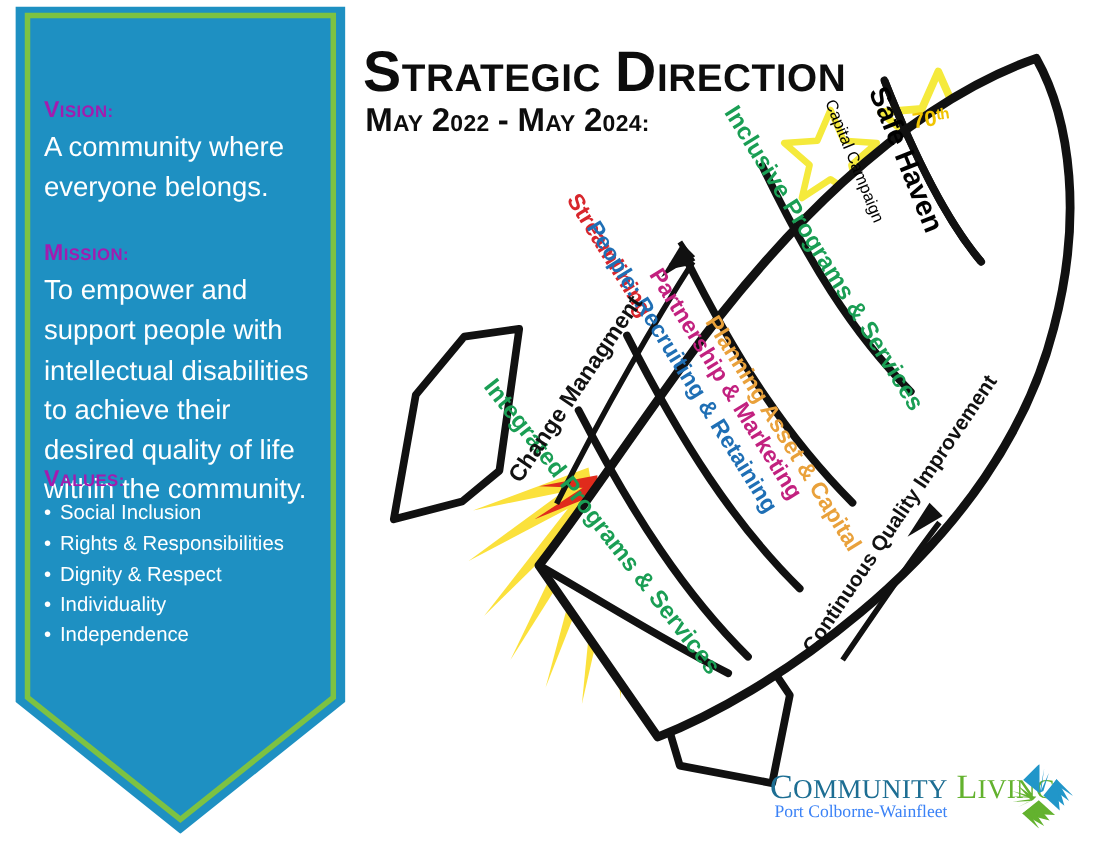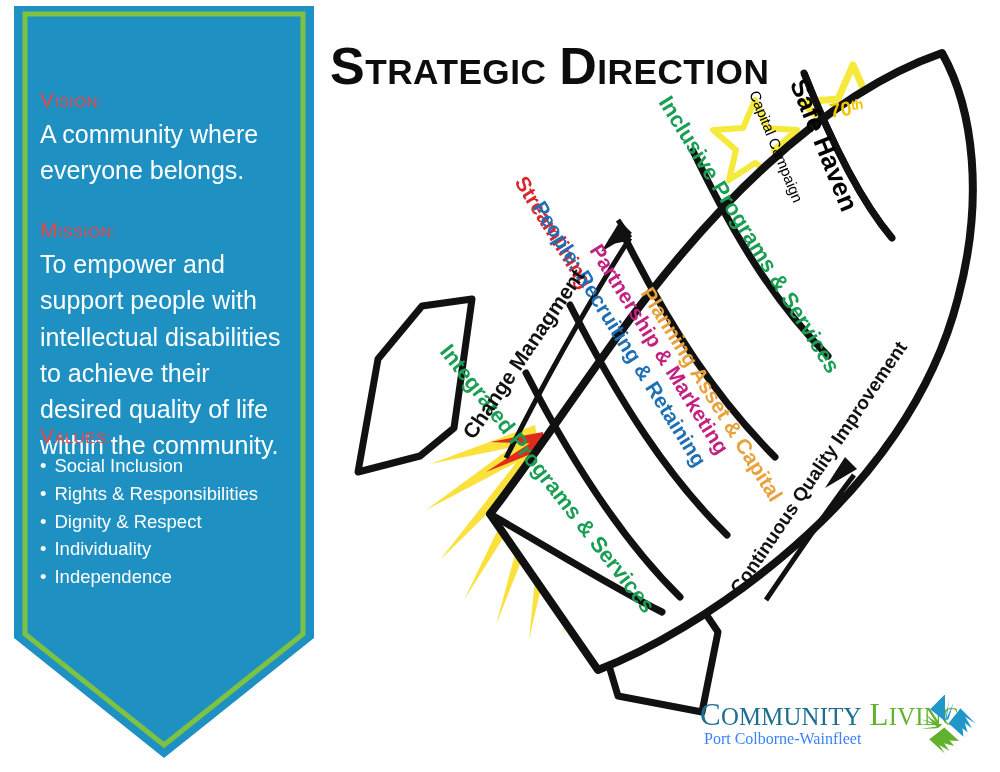--- a/index.html
+++ b/index.html
@@ -12,22 +12,22 @@
   }
   #root{position:relative;width:1000px;height:772px;background:#fff;}
 
   
   .banner-wrap{position:absolute;left:14px;top:6px;width:300px;height:752px;}
   .banner-svg{position:absolute;left:0;top:0;}
   .banner-text{position:absolute;left:26px;top:0;width:258px;height:752px;color:#ffffff;}
 
   .blk{position:absolute;left:0;width:258px;}
   .hd{
-    font-weight:normal;font-size:19px;letter-spacing:.4px;
-    color:#ef4444;margin:0 0 4px 0;font-variant:small-caps;
+    font-weight:bold;font-size:19px;letter-spacing:.4px;
+    color:#a21caf;margin:0 0 4px 0;font-variant:small-caps;
     text-transform:none;
   }
   .hd-sc{font-size:19px;}
   .hd-sc .big{font-size:21px;}
   .bd{font-size:25px;line-height:1.45;color:#ffffff;}
   ul.vals{margin:2px 0 0 0;padding:0;list-style:none;}
   ul.vals li{font-size:18.5px;line-height:1.5;color:#ffffff;}
   ul.vals li::before{content:"\2022";margin-right:8px;}
 
   
@@ -92,20 +92,21 @@
           <li>Dignity &amp; Respect</li>
           <li>Individuality</li>
           <li>Independence</li>
         </ul>
       </div>
 
     </div>
   </div>
 
   <div class="title"><span class="big">S</span><span style="font-size: 0.8em;">TRATEGIC</span> <span class="big">D</span><span style="font-size: 0.8em;">IRECTION</span></div>
+  <div class="subtitle"><span class="big">M</span><span style="font-size: 0.8em;">AY</span> <span class="big">2</span><span style="font-size: 0.8em;">022</span> <span class="big">-</span><span style="font-size: 0.8em;"></span> <span class="big">M</span><span style="font-size: 0.8em;">AY</span> <span class="big">2</span><span style="font-size: 0.8em;">024:</span></div>
 
   <div class="stage">
 
     <svg width="670" height="700" viewBox="0 0 670 700">
 
       <g>
         <polygon points="425,60 437,88 467,90 444,110 451,140 425,123 399,140 406,110 383,90 413,88" fill="none" stroke="#f5ea3c" stroke-width="6" stroke-linejoin="round"></polygon>
       </g>
       <g>
         <polygon points="523,25 538,59 575,62 547,86 556,123 523,103 490,123 499,86 471,62 508,59" fill="none" stroke="#f5ea3c" stroke-width="7" stroke-linejoin="round"></polygon>

